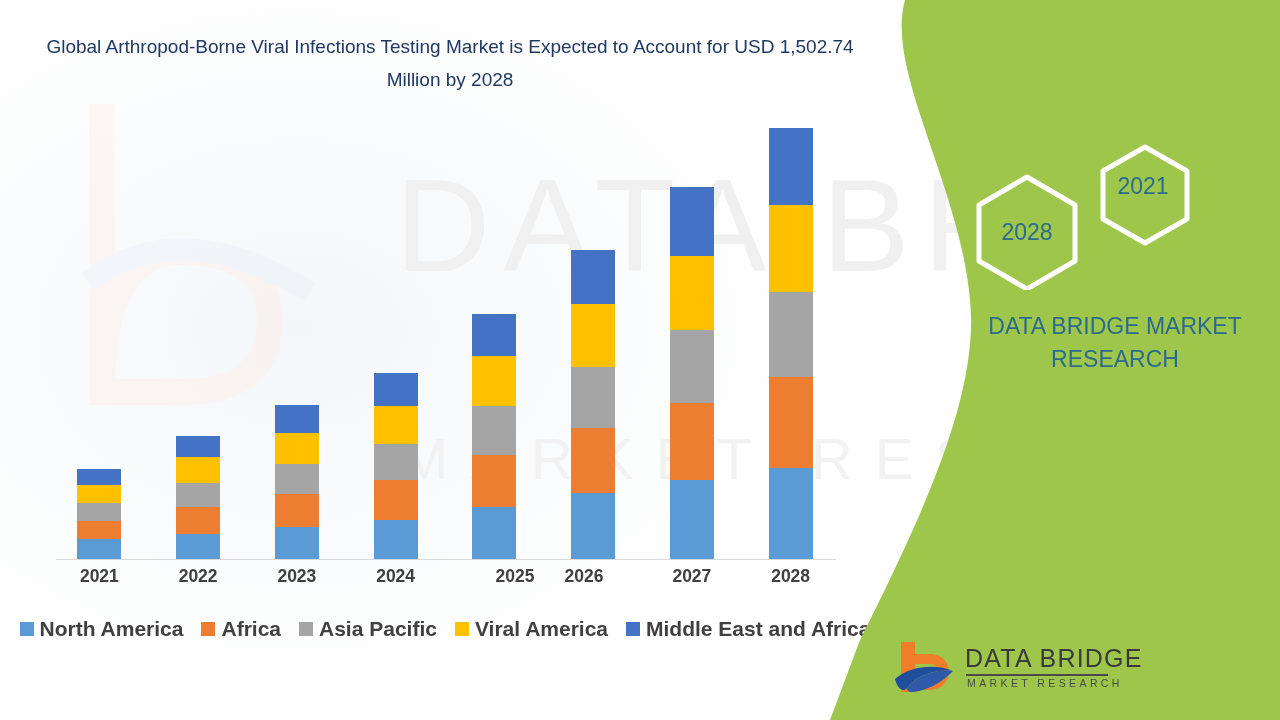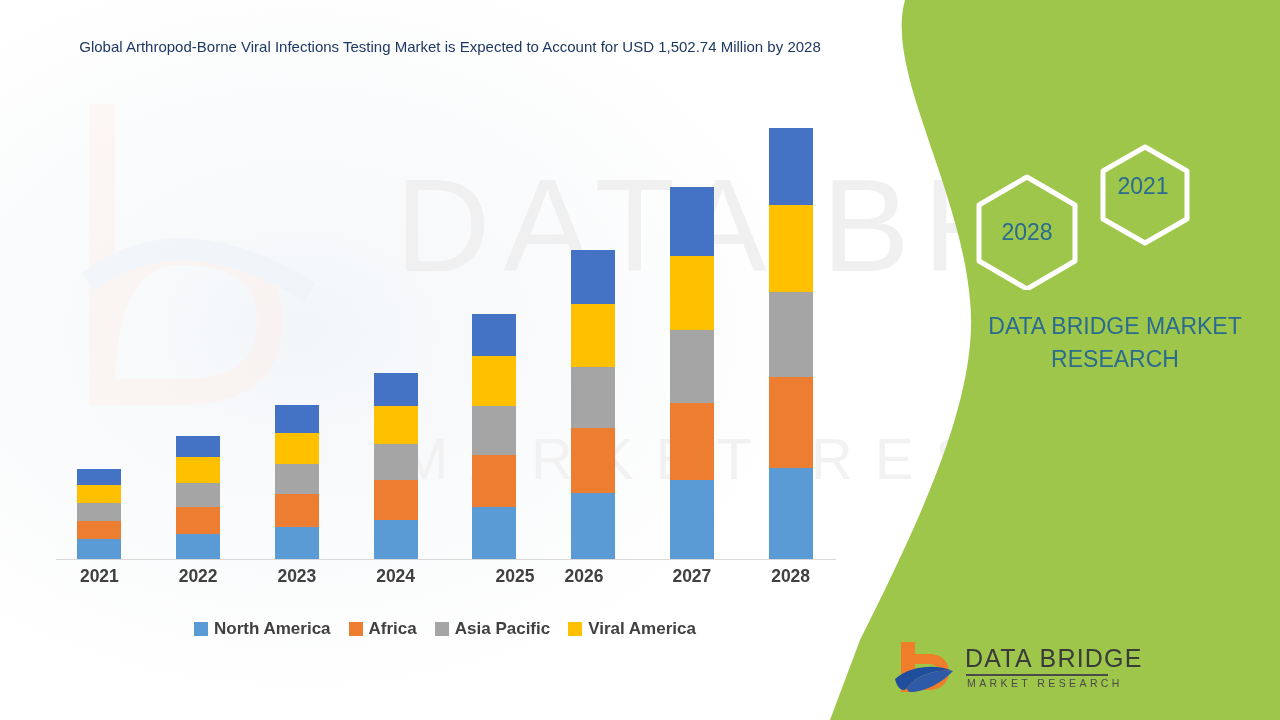--- a/index.html
+++ b/index.html
@@ -36,21 +36,21 @@
   .wm-b{
     position:absolute;left:60px;top:92px;
     width:260px;height:330px;
     pointer-events:none;opacity:.5;
   }
 
   
   .headline{
     position:absolute;left:40px;top:30px;width:820px;
     text-align:center;
-    font-size:15px;line-height:33px;
+    font-size:19px;line-height:33px;
     color:#1f3864;font-weight:400;
   }
 
   
   .chart{
     position:absolute;left:50px;top:120px;width:790px;height:440px;
   }
   .plot{
     position:absolute;left:0;top:0;right:0;bottom:0;
   }
@@ -72,21 +72,21 @@
   }
 
   
   .legend{
     position:absolute;left:50px;top:616px;width:790px;height:26px;
     display:flex;align-items:center;justify-content:center;gap:0px;
     white-space:nowrap;
   }
   .legend-item{display:inline-flex;align-items:center;margin:0 9px;}
   .legend-swatch{width:14px;height:14px;display:inline-block;margin-right:6px;}
-  .legend-label{font-size:17px;font-weight:bold;color:#404040;}
+  .legend-label{font-size:21px;font-weight:bold;color:#404040;}
 
   
   .green-panel{
     position:absolute;left:830px;top:0;width:450px;height:720px;
     overflow:hidden;
   }
   .green-shape{position:absolute;left:0;top:0;width:450px;height:720px;}
   .panel-title{
     position:absolute;left:872px;top:6px;width:390px;
     text-align:center;color:#ffffff;
@@ -222,20 +222,24 @@
         <span class="legend-label">Africa</span>
       </div>
       <div class="legend-item">
         <span class="legend-swatch" style="background: rgb(165, 165, 165);"></span>
         <span class="legend-label">Asia Pacific</span>
       </div>
       <div class="legend-item">
         <span class="legend-swatch" style="background: rgb(255, 192, 0);"></span>
         <span class="legend-label">Viral America</span>
       </div>
+      <div class="legend-item">
+        <span class="legend-swatch" style="background: rgb(68, 114, 196);"></span>
+        <span class="legend-label">Middle East and Africa</span>
+      </div>
     </div>
 
   <div class="green-panel">
     <svg class="green-shape" viewBox="0 0 450 720" preserveAspectRatio="none">
       <path d="M 450 0 L 75 0 C 55 70 130 185 140 300 C 150 395 90 520 30 640 L 0 720 L 450 720 Z" fill="#9ec64b"></path>
     </svg>
   </div>
 
 
   <div class="hexwrap">

